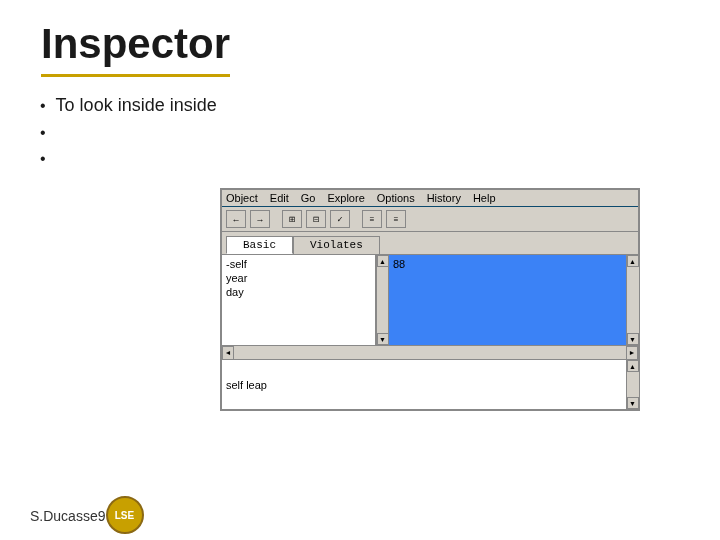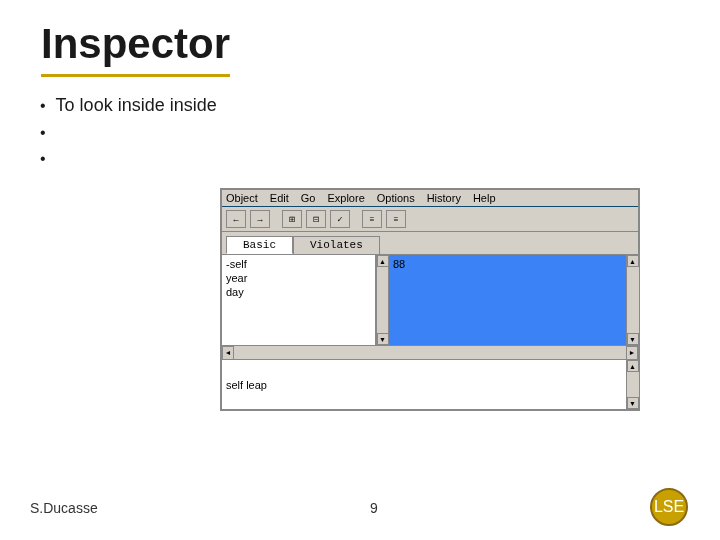--- a/index.html
+++ b/index.html
@@ -248,25 +248,24 @@
       right: 0;
       top: 0;
       bottom: 0;
       display: flex;
       flex-direction: column;
       align-items: center;
     }
 
     .footer {
       position: absolute;
-      bottom: 12px;
+      bottom: 4px;
       left: 30px;
       right: 30px;
       display: flex;
-      justify-content: space-between;
       align-items: center;
     }
 
     .footer-left {
       font-size: 14px;
       color: #333;
     }
 
     .footer-center {
       font-size: 14px;
@@ -280,22 +279,22 @@
     }
 
     .lse-logo-inner {
       width: 38px;
       height: 38px;
       background: #c8a000;
       border-radius: 50%;
       display: flex;
       align-items: center;
       justify-content: center;
-      font-size: 16px;
-      font-weight: normal;
+      font-size: 10px;
+      font-weight: bold;
       color: #fff;
       border: 2px solid #8B6914;
     }
   </style>
 </head>
 <body>
 
 <div class="slide-container">
 
   <div class="title-section">

